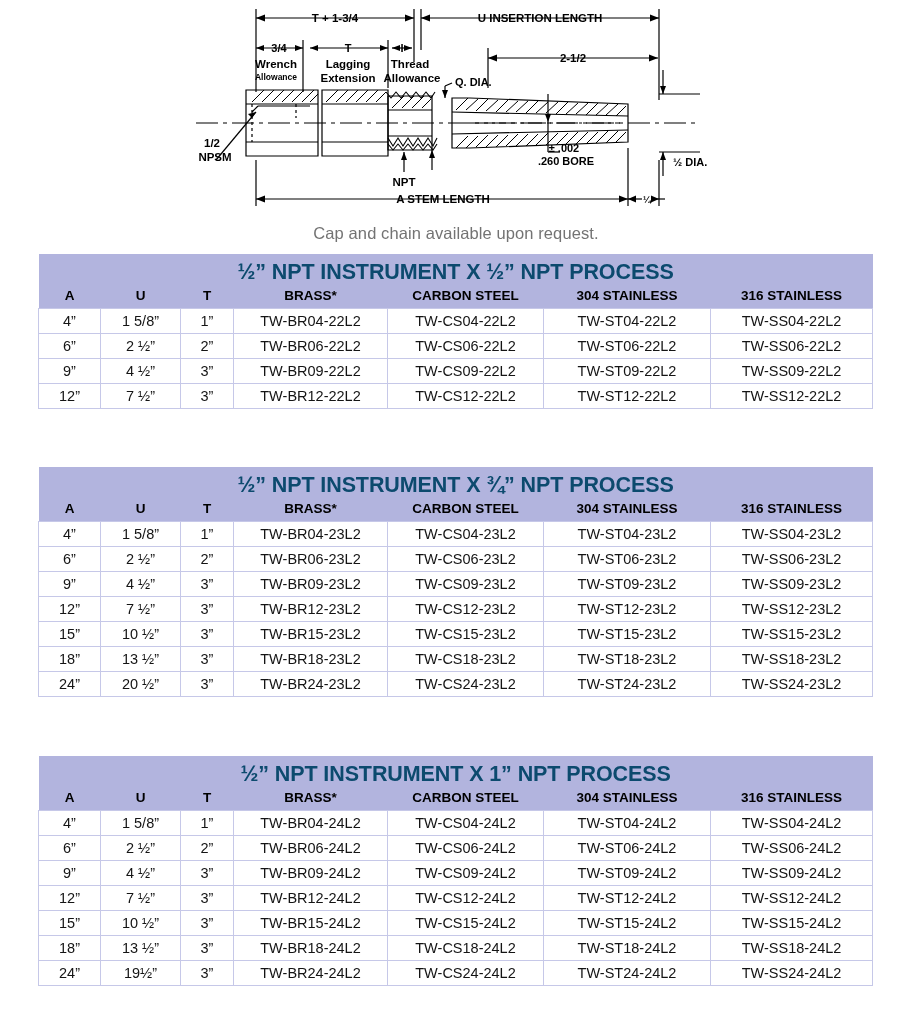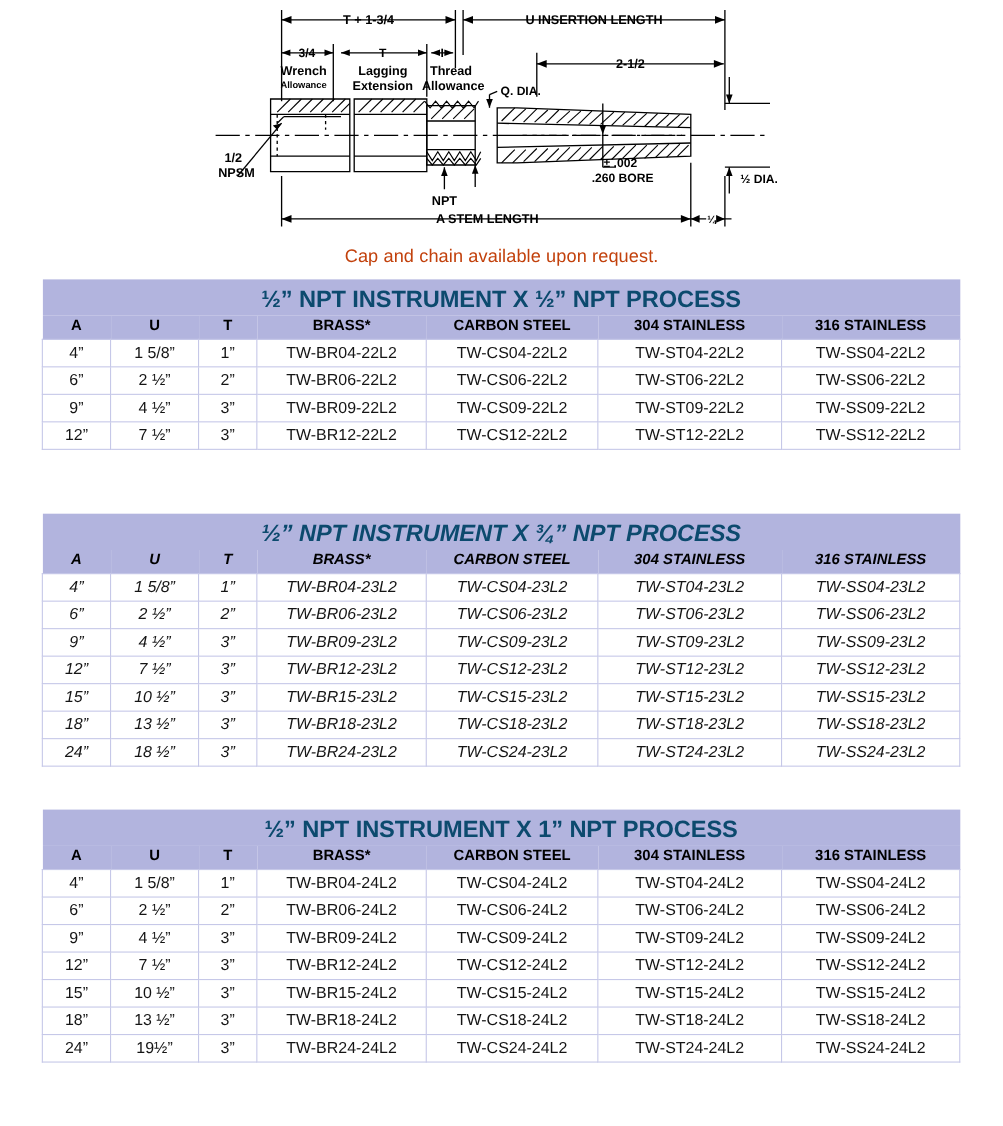--- a/index.html
+++ b/index.html
@@ -31,35 +31,35 @@
   #drawing-svg { display: block; }
 
   
   #caption {
     position: absolute;
     left: 0;
     top: 224px;
     width: 912px;
     text-align: center;
     font-size: 16.5px;
-    color: #c2410c;
+    color: #737373;
     letter-spacing: 0.1px;
   }
 
   
   .spec-table {
     position: absolute;
     left: 38px;
     width: 834px;
     border-collapse: collapse;
     table-layout: fixed;
   }
   #table-0 { top: 254px; }
-  #table-1 { top: 467px; font-style: italic; }
-  #table-2 { top: 736px; padding-left: 29px; }
+  #table-1 { top: 467px; }
+  #table-2 { top: 756px; padding-left: 29px; }
 
   .spec-table col.c-a  { width: 62px; }
   .spec-table col.c-u  { width: 80px; }
   .spec-table col.c-t  { width: 53px; }
   .spec-table col.c-br { width: 154px; }
   .spec-table col.c-cs { width: 156px; }
   .spec-table col.c-st { width: 167px; }
   .spec-table col.c-ss { width: 162px; }
 
   .title-row th {
@@ -441,21 +441,21 @@
           <td>18”</td>
           <td>13 ½”</td>
           <td>3”</td>
           <td>TW-BR18-23L2</td>
           <td>TW-CS18-23L2</td>
           <td>TW-ST18-23L2</td>
           <td>TW-SS18-23L2</td>
         </tr>
         <tr>
           <td>24”</td>
-          <td>18 ½”</td>
+          <td>20 ½”</td>
           <td>3”</td>
           <td>TW-BR24-23L2</td>
           <td>TW-CS24-23L2</td>
           <td>TW-ST24-23L2</td>
           <td>TW-SS24-23L2</td>
         </tr>
       </tbody>
   </table>
 
   <table class="spec-table" id="table-2">

